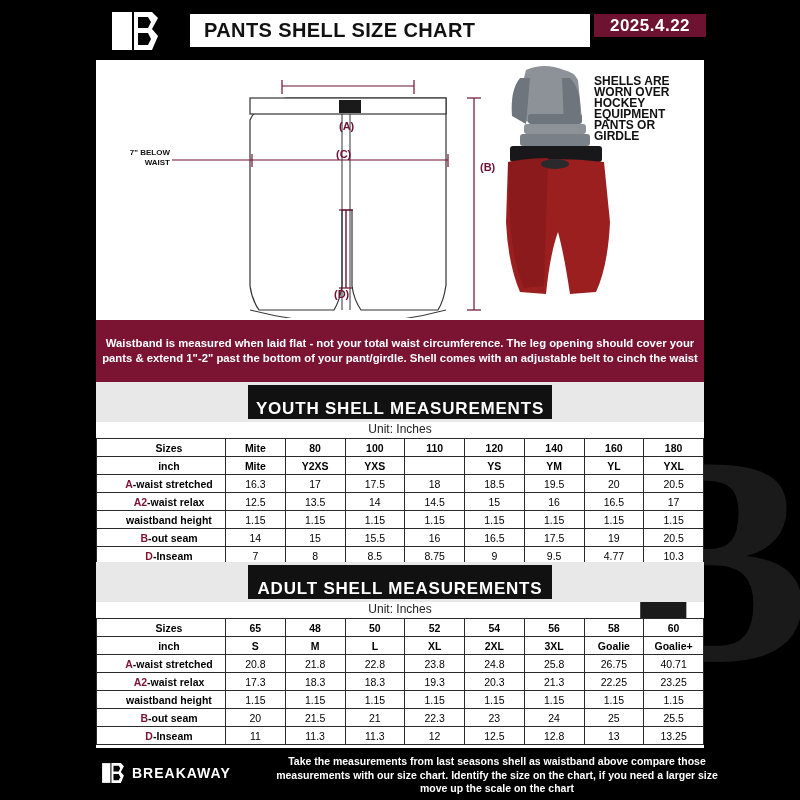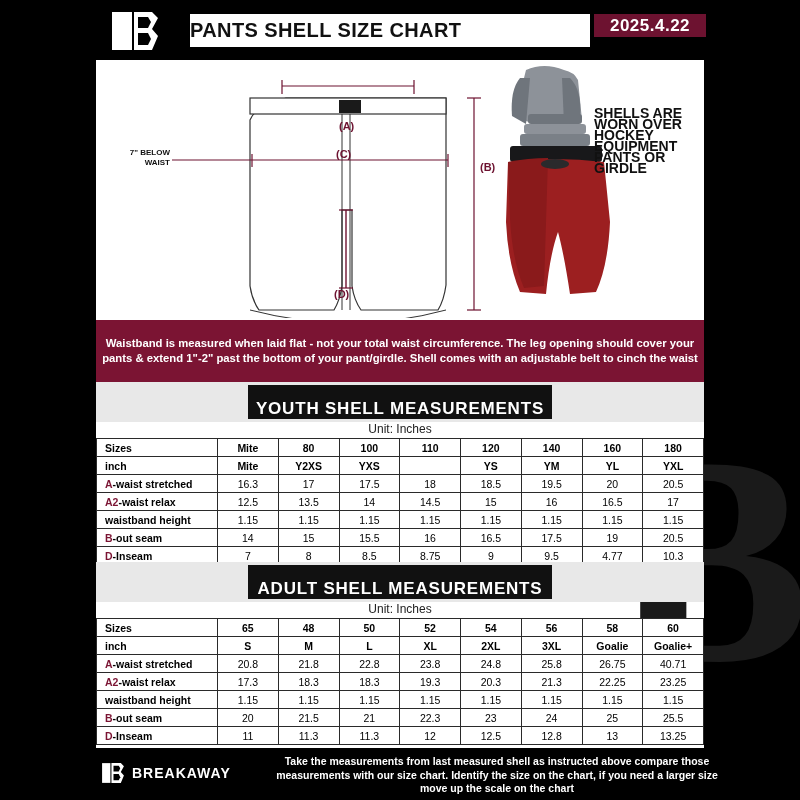--- a/index.html
+++ b/index.html
@@ -22,40 +22,40 @@
   }
   .logo-b{
     position:absolute;left:112px;top:10px;width:50px;height:42px;
     color:#fff;
   }
   .title-plate{
     position:absolute;left:190px;top:14px;width:400px;height:33px;
     background:#fff;display:flex;align-items:center;
   }
   .title-plate span{
-    font-size:20px;font-weight:bold;letter-spacing:0.4px;color:#111;
+    font-size:20px;font-weight:bold;letter-spacing:0.4px;margin-left:14px;color:#111;
   }
   .date-plate{
     position:absolute;left:594px;top:14px;width:112px;height:23px;
     background:#6d1230;display:flex;align-items:center;justify-content:center;
   }
   .date-plate span{color:#fff;font-size:17px;font-weight:bold;letter-spacing:0.5px;}
 
   
   .diagram{
     position:absolute;left:96px;top:60px;width:608px;height:258px;
     background:#fff;
   }
   .shorts-svg{position:absolute;left:0;top:0;}
   .lbl{
     position:absolute;font-size:11px;font-weight:bold;color:#6d1230;
   }
   .note-right{
-    position:absolute;left:498px;top:48px;width:104px;
-    font-size:14px;line-height:11px;font-weight:bold;color:#111;
+    position:absolute;left:498px;top:16px;width:104px;
+    font-size:12px;line-height:11px;font-weight:bold;color:#111;
   }
   .note-left{
     position:absolute;left:14px;top:88px;width:60px;
     font-size:8px;line-height:10px;font-weight:bold;color:#111;text-align:right;
   }
 
   
   .banner{
     position:absolute;left:96px;top:320px;width:608px;height:62px;
     background:#7b1433;color:#fff;
@@ -86,21 +86,21 @@
     table-layout:fixed;
   }
   table.sizes td{
     border:1px solid #2a2a2a;
     font-size:10.5px;
     height:17px;
     text-align:center;
     padding:0;
   }
   table.sizes td.rowlabel{
-    text-align:left;padding-left:8px;font-weight:bold;width:112px;
+    text-align:center;padding-left:16px;font-weight:bold;width:112px;
   }
   table.sizes tr.headrow td{font-weight:bold;}
   .mar{color:#7b1433;}
 
   
   .footer{
     position:absolute;left:0;top:748px;width:800px;height:52px;background:#000;
   }
   .footer-logo{
     position:absolute;left:100px;top:10px;color:#fff;display:flex;align-items:center;gap:6px;
@@ -386,16 +386,16 @@
   <div class="footer">
     <div class="footer-logo">
       <svg width="26" height="30" viewBox="0 0 50 42">
         <polygon points="4,2 20,2 20,40 4,40" fill="#ffffff"></polygon>
         <polygon points="22,2 40,2 46,8 40,19 46,26 40,40 22,40" fill="#ffffff"></polygon>
         <polygon points="26,7 26,18 36,18 39,12 36,7" fill="#000000"></polygon>
         <polygon points="26,23 26,35 36,35 39,29 36,23" fill="#000000"></polygon>
       </svg>
       <span class="word">BREAKAWAY</span>
     </div>
-    <div class="footer-text">Take the measurements from last measured shell as instructed above compare those measurements  with our size chart. Identify the size on the chart, if you need a larger size move up the scale on the chart</div>
+    <div class="footer-text">Take the measurements from last seasons shell as waistband above compare those measurements  with our size chart. Identify the size on the chart, if you need a larger size move up the scale on the chart</div>
   </div>
 
 </div>
 
 </body></html>

